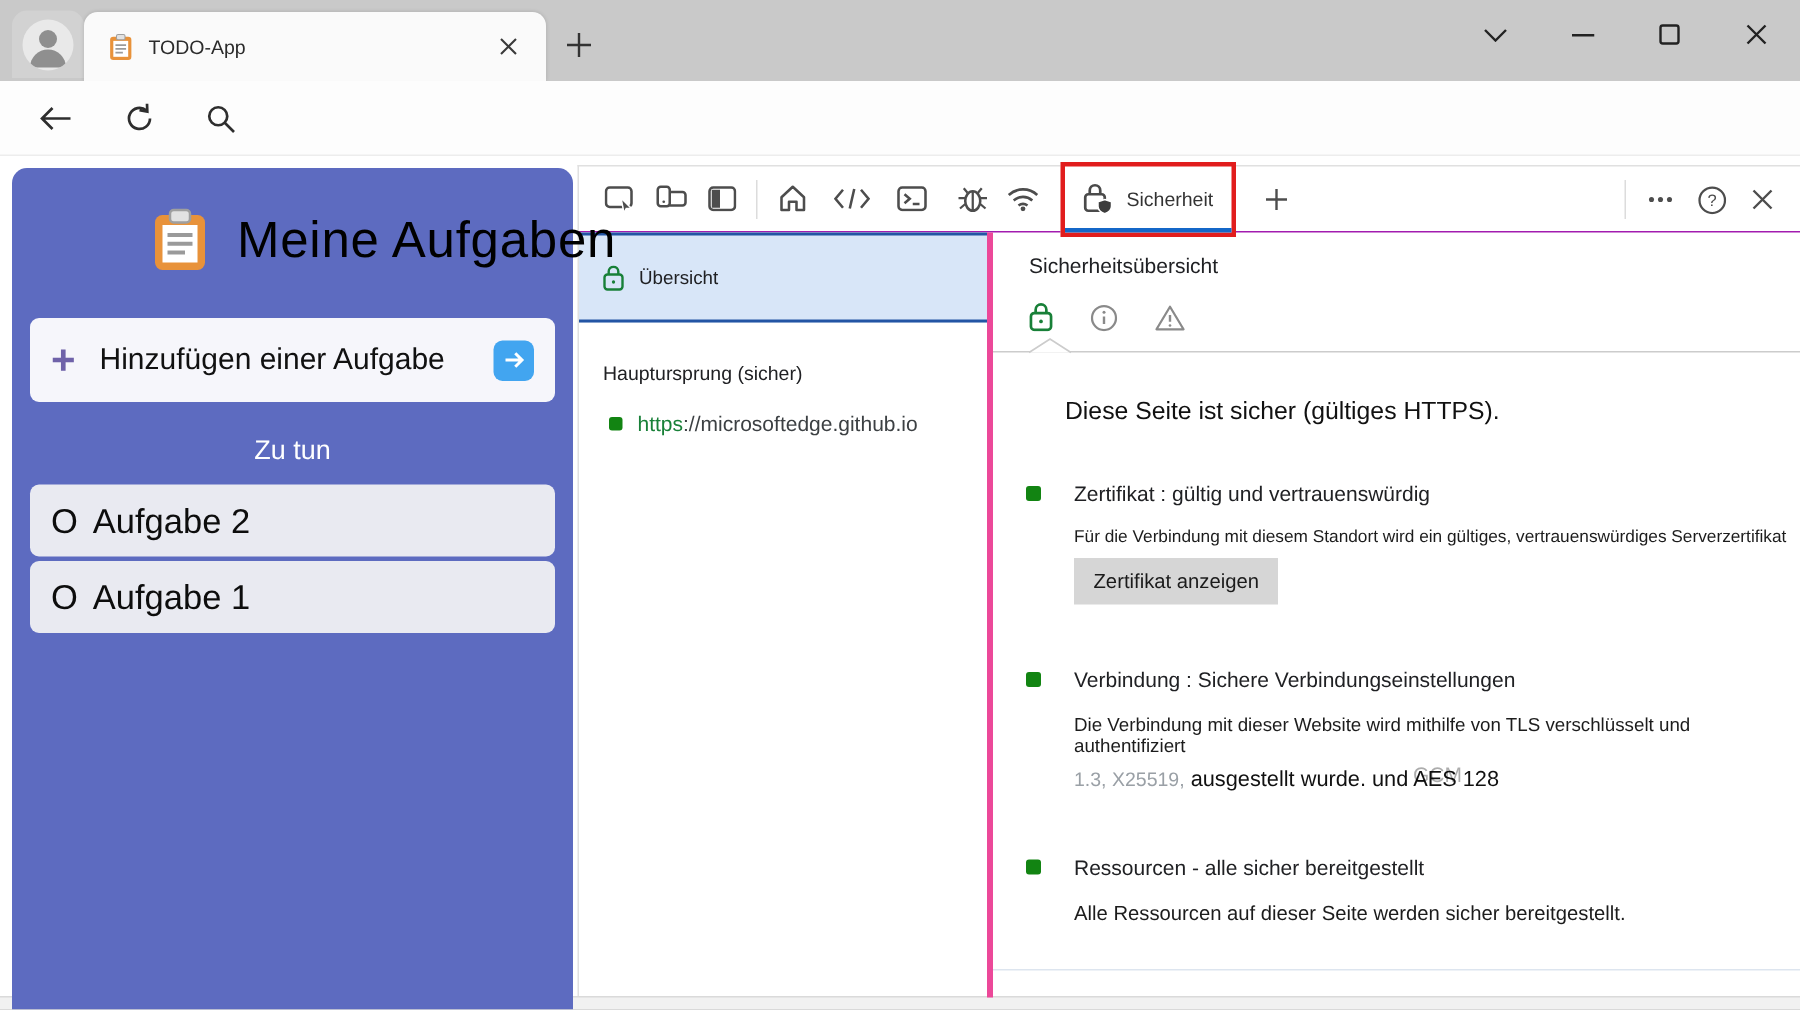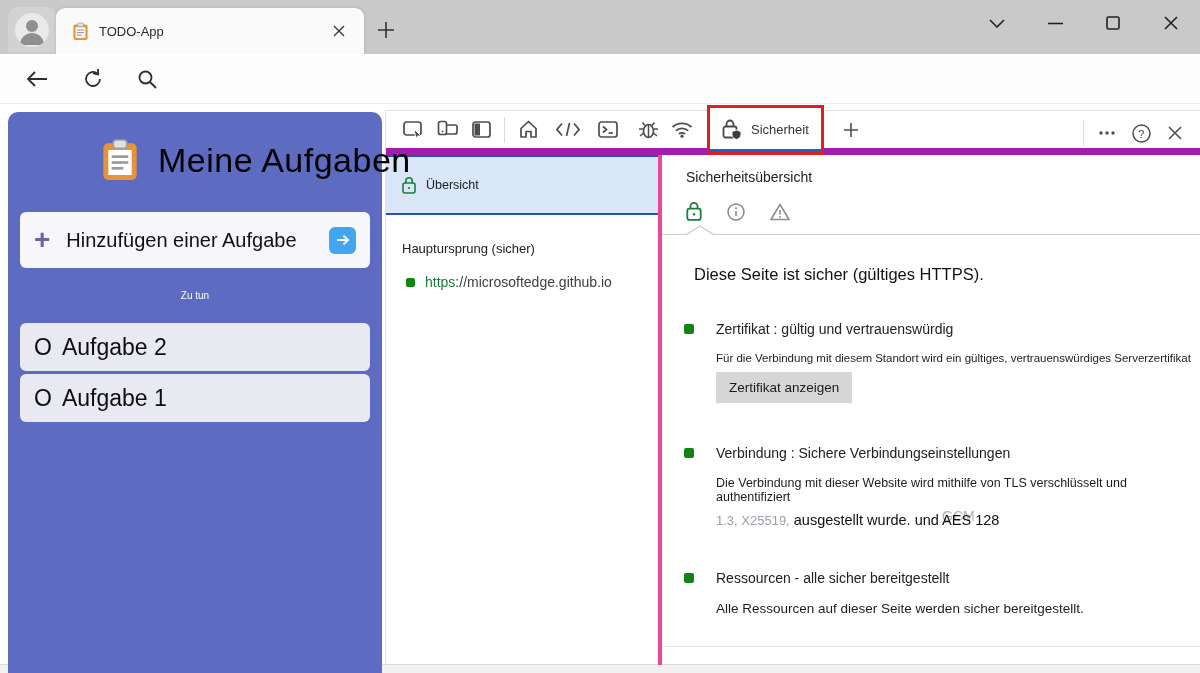--- a/index.html
+++ b/index.html
@@ -33,27 +33,27 @@
   .window-bottom { position:absolute; left:0; top:664px; width:1200px; height:9px; background:#f1f1f1; border-top:1px solid #dadada; }
 
   
   .todo-panel { position:absolute; left:8px; top:8px; width:374px; height:586px; background:var(--c-purple,#5d6bc0); border-radius:10px; z-index:3; }
   .todo-header { position:absolute; left:92px; top:26px; display:flex; align-items:center; gap:18px; white-space:nowrap; z-index:5; }
   .todo-title { font-size:34px; color:#000; letter-spacing:.5px; }
   .add-row { position:absolute; left:12px; top:100px; width:350px; height:56px; background:#f6f6fb; border-radius:6px; display:flex; align-items:center; padding:0 14px; cursor:pointer; }
   .add-plus { font-size:28px; font-weight:bold; color:#6f62a9; margin-right:16px; line-height:1; }
   .add-label { font-size:20px; color:#111; flex:1; }
   .add-arrow { width:27px; height:27px; background:var(--c-arrowblue,#42a5f0); border-radius:6px; display:flex; align-items:center; justify-content:center; }
-  .todo-listlabel { position:absolute; left:0; top:178px; width:374px; text-align:center; color:#fff; font-size:10px; }
+  .todo-listlabel { position:absolute; left:0; top:178px; width:374px; text-align:center; color:#fff; font-size:18px; }
   .task-row { position:absolute; left:12px; width:350px; height:48px; background:#e9eaf1; border-radius:6px; display:flex; align-items:center; padding:0 14px; font-size:23px; color:#0d0d0d; cursor:pointer; }
   .task-marker { margin-right:10px; }
 
   
   .devtools { position:absolute; left:385px; top:6px; width:815px; height:554px; background:#fff; border-top:1px solid #e0e0e0; border-left:1px solid #e0e0e0; z-index:1; }
-  .dt-toolbar { position:absolute; left:0; top:0; width:100%; height:44px; border-bottom:7px solid #a21caf; display:flex; align-items:center; padding-left:10px; }
+  .dt-toolbar { position:absolute; left:0; top:0; width:100%; height:44px; border-bottom:1px solid #a21caf; display:flex; align-items:center; padding-left:10px; }
   .dt-icon { width:34px; height:34px; display:flex; align-items:center; justify-content:center; flex:0 0 auto; }
   .dt-sep { width:1px; height:26px; background:#dcdcdc; margin:0 6px; flex:0 0 auto; }
   .tab-sicherheit { position:relative; display:flex; align-items:center; gap:9px; height:50px; padding:0 12px; margin-left:8px; background:#fff; border:3px solid var(--c-red,#e11d1d); z-index:4; }
   .tab-sicherheit .blue-bar { position:absolute; left:0; right:0; bottom:0; height:3px; background:var(--c-blueline,#1467c8); }
   .tab-sicherheit-label { font-size:13px; color:#333; }
   .dt-toolbar-right { position:absolute; right:8px; top:0; height:44px; display:flex; align-items:center; }
 
   .dt-body { position:absolute; left:0; top:44px; width:100%; height:510px; display:flex; }
   .sec-sidebar { width:276px; border-right:4px solid #ec4899; flex:0 0 auto; }
   .overview-row { height:60px; background:var(--c-selblue,#d8e6f8); border-top:2px solid #2355a4; border-bottom:2px solid #2355a4; display:flex; align-items:center; padding-left:16px; gap:10px; cursor:pointer; }
@@ -64,21 +64,21 @@
   .bullet { width:9px; height:9px; background:var(--c-green,#128412); border-radius:2px; flex:0 0 auto; }
   .origin-link { font-size:14px; white-space:nowrap; }
   .origin-scheme { color:#188038; }
   .origin-rest { color:#3c4043; }
 
   .sec-main { position:relative; flex:1; }
   .sec-title { margin:14px 0 0 24px; font-size:14px; color:#202124; }
   .sec-icons { margin:17px 0 0 24px; display:flex; gap:25px; align-items:center; }
   .sec-divider { position:relative; margin-top:13px; border-top:1px solid #cccccc; }
   .sec-caret { position:absolute; left:24px; top:-10px; }
-  .sec-summary { margin:30px 0 0 32px; font-size:16.5px; color:#111; }
+  .sec-summary { margin:30px 0 0 48px; font-size:16.5px; color:#111; }
   .sec-section { position:relative; margin-left:22px; padding-left:32px; }
   .sec-section .bullet { position:absolute; left:0; top:3px; width:10px; height:10px; }
   .sec-heading { font-size:14px; color:#202124; }
   .cert-desc1 { margin-top:15px; font-size:11.5px; color:#1c1c1c; }
   .cert-desc2 { margin-top:7px; font-size:14.5px; color:#1c1c1c; }
   .cert-btn { display:inline-block; margin-top:8px; background:#d6d6d6; padding:8px 13px; font-size:13.5px; color:#1b1b1b; cursor:pointer;text-align:right; }
   .conn-desc1 { margin-top:15px; font-size:12.5px; color:#1c1c1c; }
   .conn-desc2 { position:relative; margin-top:8px; font-size:14.5px; color:#111; }
   .conn-gray { font-size:13px; color:#9aa0a6; }
   .conn-ghost { position:absolute; left:226px; top:-4px; font-size:14px; color:#000; opacity:.32; }

